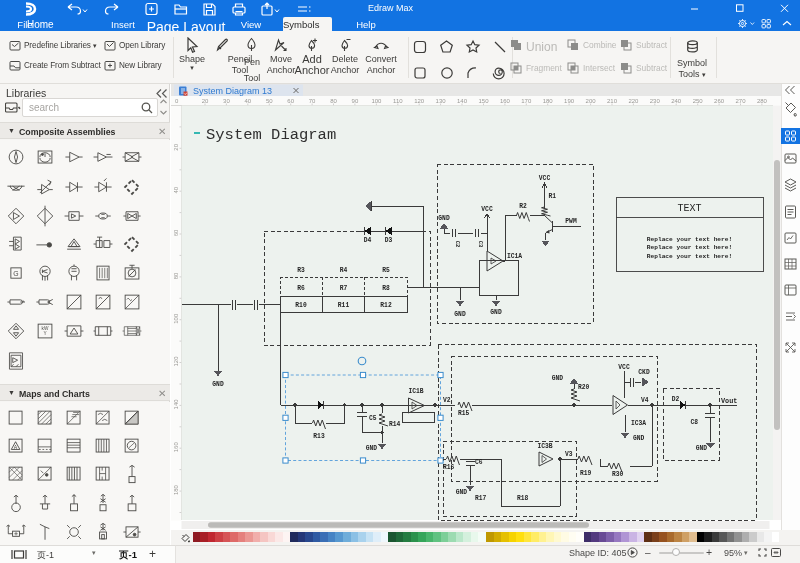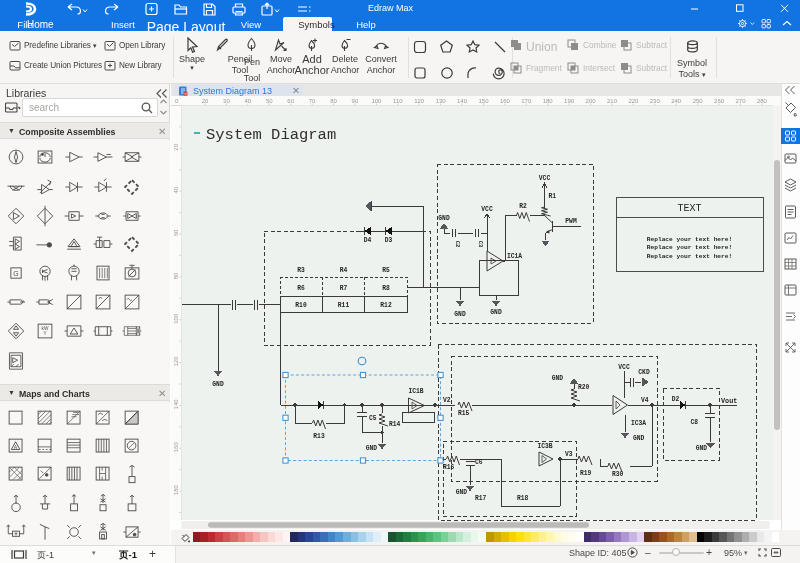--- a/index.html
+++ b/index.html
@@ -32,21 +32,21 @@
       <rect x="46.5" y="0.8" width="6.5" height="6.5"></rect>
       <path d="M91 0.8 l7 7 M98 0.8 l-7 7"></path>
     </svg>
 <div class="abs" style="left:-20px;top:18.5px;width:90px;text-align:center;font-size:9.5px;color:#fff">File</div>
 <div class="abs" style="left:27px;top:18.5px;width:90px;text-align:left;font-size:10px;color:#fff">Home</div>
 <div class="abs" style="left:78px;top:18.5px;width:90px;text-align:center;font-size:9.5px;color:#fff">Insert</div>
 <div class="abs" style="left:141px;top:18.5px;width:90px;text-align:center;font-size:14px;color:#fff">Page Layout</div>
 <div class="abs" style="left:206px;top:18.5px;width:90px;text-align:center;font-size:9.5px;color:#fff">View</div>
 <div class="abs" style="left:321px;top:18.5px;width:90px;text-align:center;font-size:9.5px;color:#fff">Help</div>
 <div class="abs" style="left:283px;top:17px;width:49px;height:14px;background:#f6f5f3;border-radius:2px 2px 0 0"></div>
-<div class="abs" style="left:283px;top:18.5px;width:67px;text-align:center;font-size:9.5px;color:#2b2b2b">Symbols</div>
+<div class="abs" style="left:283px;top:18.5px;width:67px;font-size:9.5px;color:#2b2b2b">Symbols</div>
 <svg class="abs" style="left:736px;top:18px" width="60" height="11" viewBox="0 0 60 11" stroke="#fff" stroke-width="0.9" fill="none">
       <circle cx="6.5" cy="5.5" r="3.1"></circle>
       <circle cx="6.5" cy="5.5" r="1.1"></circle>
       <path d="M6.5 1 v1.6 M6.5 8.4 v1.6 M2 5.5 h1.6 M9.4 5.5 H11 M3.3 2.3 l1.2 1.2 M8.5 7.5 l1.2 1.2 M9.7 2.3 L8.5 3.5 M4.5 7.5 L3.3 8.7" stroke-width="0.8"></path>
       <path d="M14.5 4.5 l1.8 2 1.8-2" stroke-width="0.8"></path>
       <rect x="26" y="1.5" width="3.4" height="3.4" rx="0.7"></rect>
       <rect x="31" y="1.5" width="3.4" height="3.4" rx="0.7"></rect>
       <rect x="26" y="6.5" width="3.4" height="3.4" rx="0.7"></rect>
       <rect x="31" y="6.5" width="3.4" height="3.4" rx="0.7"></rect>
       <path d="M47 7 l4-3.5 4 3.5" stroke-width="1.1"></path>
@@ -55,21 +55,21 @@
 <div class="abs" style="left:0;top:31px;width:800px;height:53px;background:#f6f5f3;border-bottom:1px solid #e0deda">
 <svg class="abs" style="left:9px;top:9px" width="12" height="12" viewBox="0 0 11 12" fill="none" stroke="#4a4a48" stroke-width="1">
       <rect x="0.5" y="1.5" width="10" height="8.5" rx="1"></rect>
       <path d="M2.5 4.5 l2.5 2 4-3.5"></path>
     </svg>
 <div class="abs" style="left:24px;top:9.5px;font-size:8.2px;color:#3c3b39;white-space:nowrap;letter-spacing:-0.1px">Predefine Libraries <span style="font-size:7px">▾</span></div>
 <svg class="abs" style="left:9px;top:29px" width="12" height="12" viewBox="0 0 11 12" fill="none" stroke="#4a4a48" stroke-width="1">
       <rect x="0.5" y="1.5" width="10" height="8.5" rx="1"></rect>
       <path d="M0.5 6 h4 l1.5 1.8 h4.5"></path>
     </svg>
-<div class="abs" style="left:24px;top:29.5px;font-size:8.2px;color:#3c3b39;white-space:nowrap;letter-spacing:-0.1px">Create Union Pictures</div>
+<div class="abs" style="left:24px;top:29.5px;font-size:8.2px;color:#3c3b39;white-space:nowrap;letter-spacing:-0.1px">Create From Subtract</div>
 <svg class="abs" style="left:104px;top:9px" width="12" height="12" viewBox="0 0 11 12" fill="none" stroke="#4a4a48" stroke-width="1">
       <rect x="0.5" y="1.5" width="10" height="8.5" rx="1"></rect>
       <path d="M2.5 4 l2.5 2.5 4-4"></path>
     </svg>
 <div class="abs" style="left:119px;top:9.5px;font-size:8.2px;color:#3c3b39;white-space:nowrap;letter-spacing:-0.1px">Open Library</div>
 <svg class="abs" style="left:104px;top:29px" width="12" height="12" viewBox="0 0 11 12" fill="none" stroke="#4a4a48" stroke-width="1">
       <rect x="0.5" y="1.5" width="10" height="8.5" rx="1"></rect>
       <path d="M5.5 3.5 v4 M3.5 5.5 h4"></path>
     </svg>
 <div class="abs" style="left:119px;top:29.5px;font-size:8.2px;color:#3c3b39;white-space:nowrap;letter-spacing:-0.1px">New Library</div>

